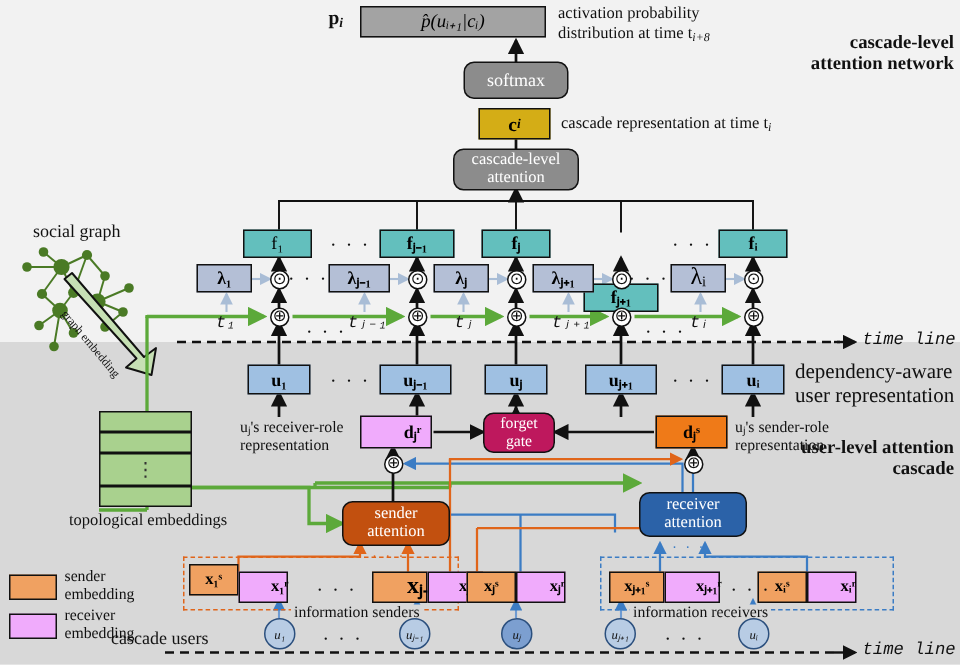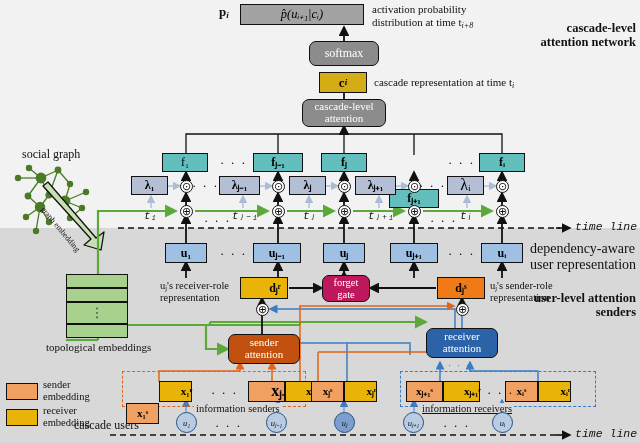--- a/index.html
+++ b/index.html
@@ -23,21 +23,21 @@
     font-family:"Liberation Serif", serif;
   }
   .rbox{border-radius:7px;}
   .lbl{position:absolute;font-family:"Liberation Serif", serif;color:#111;line-height:1.15;}
   .bold{font-weight:bold;}
   .ital{font-style:italic;font-family:Liberation Mono, monospace;}
 
   
   .c-teal{background:#63bfbd;}
   .c-blue{background:#9fc0e2;}
-  .c-blue2{background:#eab308;padding-left:22px;}
+  .c-blue2{background:#f0abfc;padding-left:22px;}
   .c-bluedk{background:#2b62a8;color:#fff;}
   .c-lav{background:#b4bfd6;}
   .c-orange{background:#f0a161;}
   .c-orangedk{background:#c2500f;color:#fff;}
   .c-orange2{background:#ef7a18;}
   .c-grey{background:#8c8c8c;color:#fff;}
   .c-grey2{background:#be185d;color:#fff;}
   .c-gold{background:#d4ad16;}
   .c-white{background:#a3a3a3;}
   .c-green{background:#a9d18e;}
@@ -432,21 +432,21 @@
       <span>attention</span>
   </div>
   <div class="box rbox c-bluedk" style="left:426px;top:328px;width:72px;height:30px;font-size:11px;flex-direction:column;">
     <span>receiver</span>
       <span>attention</span>
   </div>
   <div class="dots" style="left:248px;top:366px;font-size:10px;color:#e0651a;"><span>· · ·</span></div>
   <div class="dots" style="left:448px;top:360px;font-size:10px;color:#3b7cc4;"><span>· · ·</span></div>
 
   <div class="lbl bold" style="left:496px;top:291px;font-size:12.5px;text-align:right;width:140px;">
-    <span>user-level attention</span><br><span>senders</span>
+    <span>user-level attention</span><br><span>cascade</span>
   </div>
 
   <div class="box c-green" style="left:66px;top:274px;width:62px;height:14px;"></div>
   <div class="box c-green" style="left:66px;top:288px;width:62px;height:14px;"></div>
   <div class="box c-green" style="left:66px;top:302px;width:62px;height:22px;font-size:13px;color:#333;">⋮</div>
   <div class="box c-green" style="left:66px;top:324px;width:62px;height:14px;"></div>
   <div class="lbl" style="left:46px;top:341px;font-size:11px;"><span>topological embeddings</span></div>
 
   <div class="lbl" style="left:22px;top:148px;font-size:12px;"><span>social graph</span></div>
 
@@ -457,21 +457,21 @@
     <span>sender</span><br><span>embedding</span>
   </div>
   <div class="legend-sw c-blue2" style="left:6px;top:409px;"></div>
   <div class="lbl" style="left:43px;top:405px;font-size:10.5px;">
     <span>receiver</span><br><span>embedding</span>
   </div>
 
   <div class="dashbox dash-o" style="left:122px;top:371px;width:184px;height:36px;"></div>
   <div class="dashbox dash-b" style="left:400px;top:371px;width:196px;height:36px;"></div>
 
-  <div class="box c-orange" style="left:126px;top:403px;width:33px;height:21px;font-size:11px;font-weight:bold;">
+  <div class="box c-orange" style="left:126px;top:376px;width:33px;height:21px;font-size:11px;font-weight:bold;">
       <span>x₁ˢ</span>
     </div>
   <div class="box c-blue2" style="left:159px;top:381px;width:33px;height:21px;font-size:11px;font-weight:bold;">
       <span>x₁ʳ</span>
     </div>
 
   <div class="box c-orange" style="left:248px;top:381px;width:37px;height:21px;font-size:16px;font-weight:bold;padding-left:34px;">
       <span>xⱼ₋₁ˢ</span>
     </div>
   <div class="box c-blue2" style="left:285px;top:381px;width:37px;height:21px;font-size:11px;font-weight:bold;">
@@ -496,21 +496,21 @@
       <span>xᵢˢ</span>
     </div>
   <div class="box c-blue2" style="left:538px;top:381px;width:33px;height:21px;font-size:11px;font-weight:bold;">
       <span>xᵢʳ</span>
     </div>
 
   <div class="dots" style="left:211px;top:385px;"><span>· · ·</span></div>
   <div class="dots" style="left:487px;top:385px;"><span>· · ·</span></div>
 
   <div class="lbl" style="left:194px;top:403px;font-size:10.5px;background:#d8d8d8;padding:0 2px;"><span>information senders</span></div>
-  <div class="lbl" style="left:420px;top:403px;font-size:10.5px;background:#d8d8d8;padding:0 2px;text-decoration:underline;"><span>information receivers</span></div>
+  <div class="lbl" style="left:420px;top:403px;font-size:10.5px;background:#d8d8d8;padding:0 2px;"><span>information receivers</span></div>
 
   <div class="lbl" style="left:74px;top:419px;font-size:12px;"><span>cascade users</span></div>
   <div class="unode" style="left:176px;top:412px;">
       <span>u₁</span>
     </div>
   <div class="unode" style="left:266px;top:412px;">
       <span>uⱼ₋₁</span>
     </div>
   <div class="unode dk" style="left:334px;top:412px;">
       <span>uⱼ</span>

